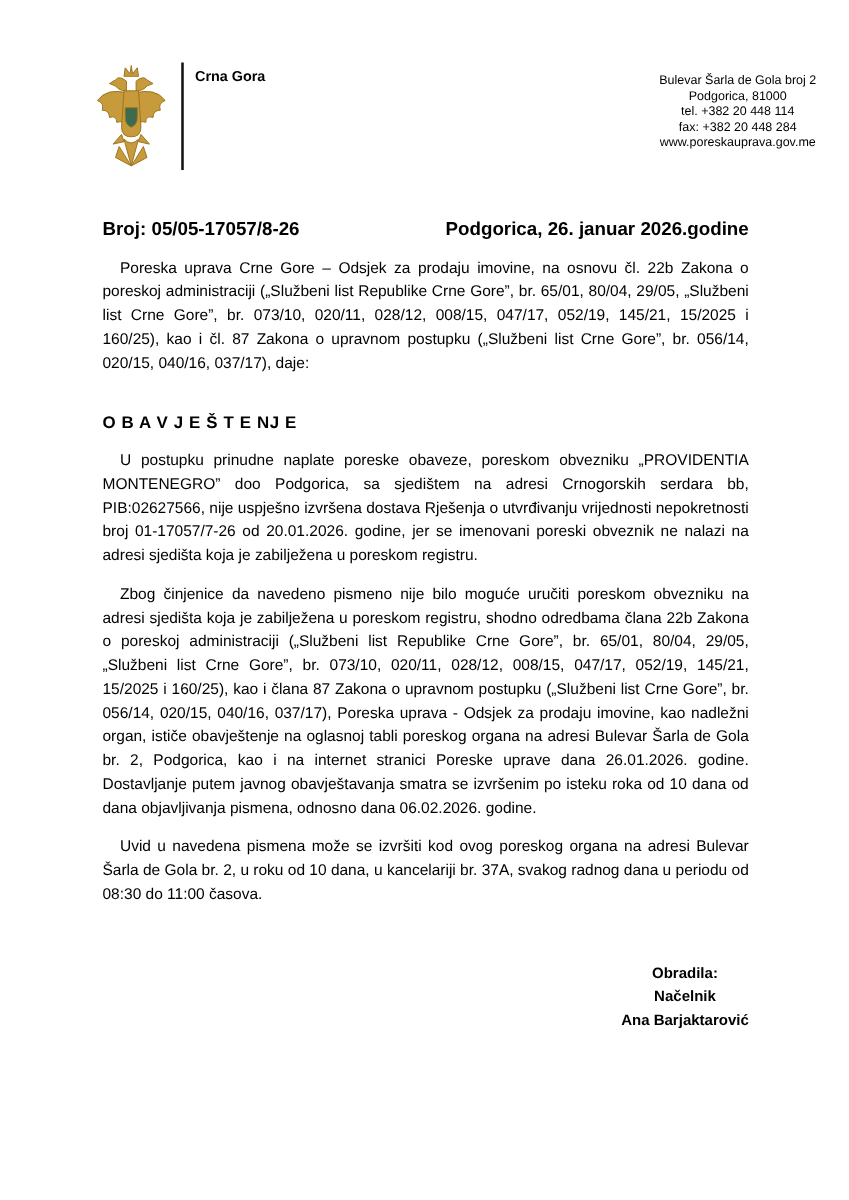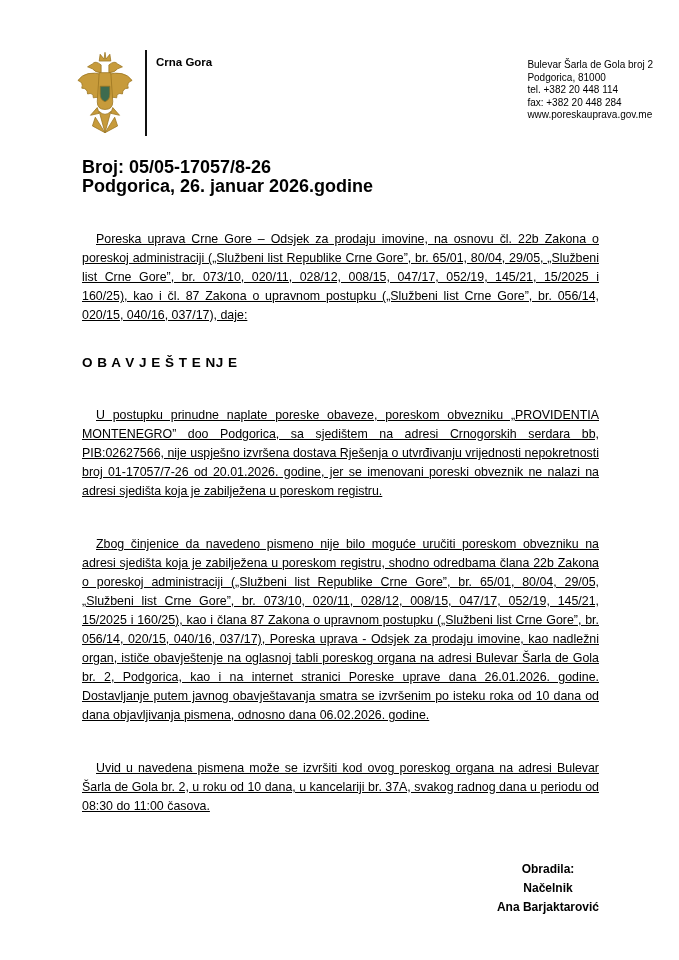--- a/index.html
+++ b/index.html
@@ -35,41 +35,40 @@
     font-weight: bold;
     font-size: 11.5px;
     line-height: 16px;
     white-space: nowrap;
   }
   .contact-block {
     margin-left: auto;
     padding-top: 9px;
     font-size: 10px;
     line-height: 12.5px;
+    text-align: center;
     white-space: nowrap;
   }
   
   .content {
     padding: 0 80px 0 82px;
     font-size: 12.4px;
     line-height: 19px;
   }
   .ref-row {
     display: flex;
     justify-content: space-between;
-    margin-top: 22px;
+    margin-top: 38px;
     font-weight: bold;
-    font-size: 18px;
-    flex-direction: column;
+    font-size: 15px;
   }
   .para {
-    margin-top: 34px;
+    margin-top: 12px;
     text-align: justify;
     text-indent: 14px;
-    text-decoration: underline;
   }
   .doc-title {
     margin-top: 28px;
     text-align: left;
     font-weight: bold;
     font-size: 13.5px;
     letter-spacing: 0.5px;
   }
   .signature {
     margin-top: 44px;

